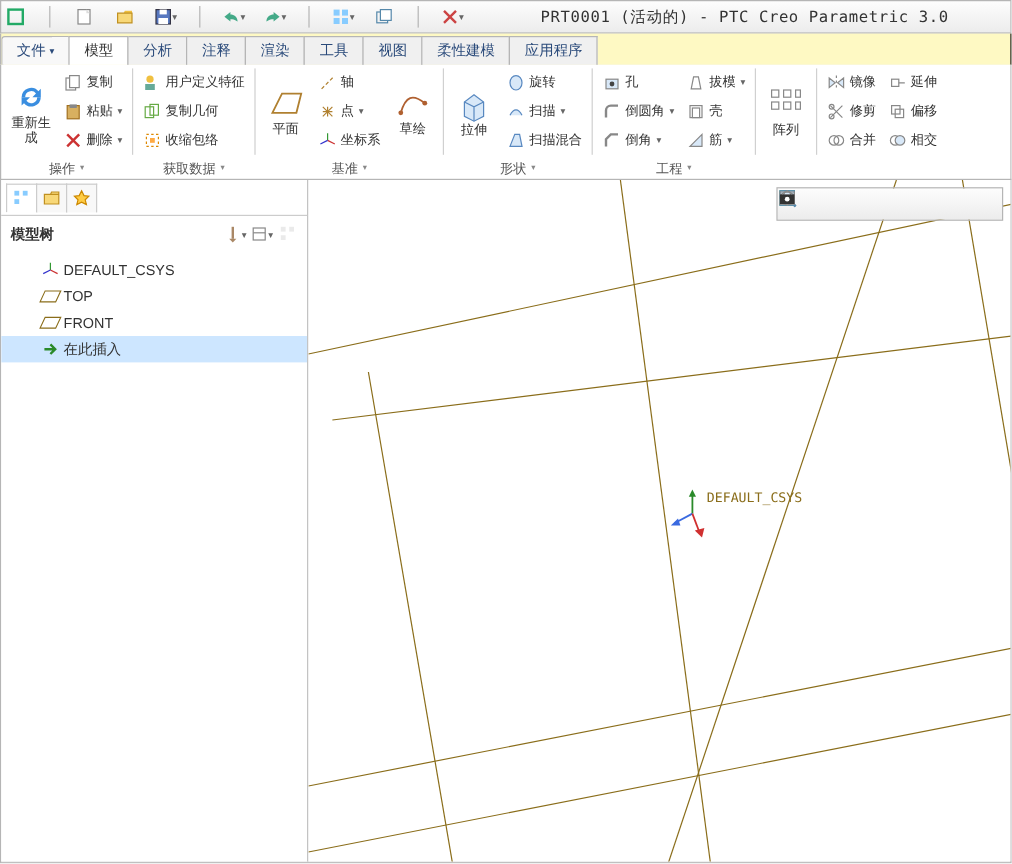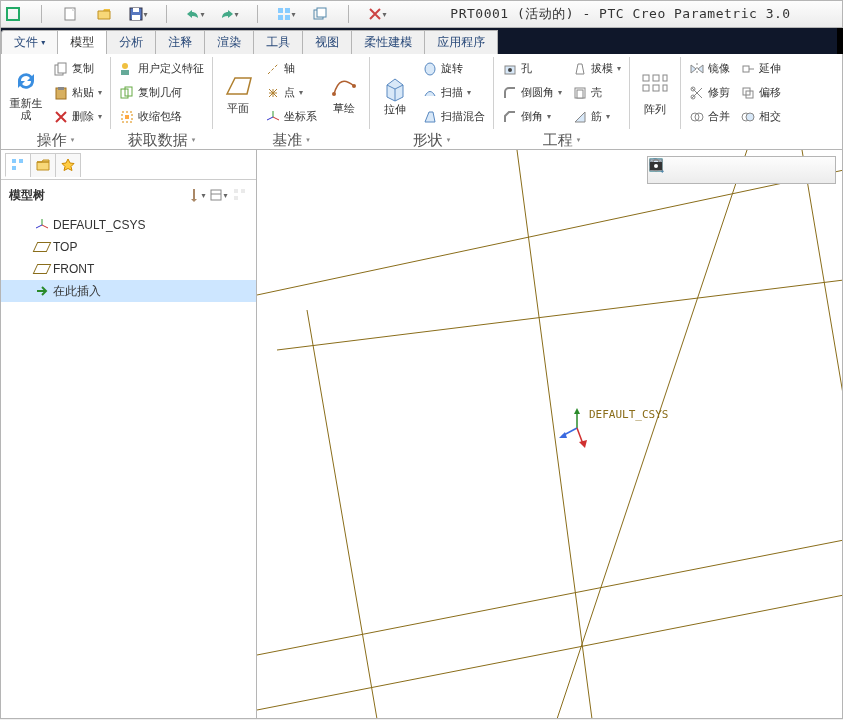--- a/index.html
+++ b/index.html
@@ -2,28 +2,28 @@
 <html><head>
 <meta charset="utf-8">
 <style>
 html,body{margin:0;padding:0;width:843px;height:720px;font-family:"Microsoft YaHei",SimSun,Arial,sans-serif;font-size:12px;background:#f0f0f0;color:#333;overflow:hidden}
 *{box-sizing:border-box}
 .toolbar-top{height:28px;background:linear-gradient(#fdfdfd,#ececec);border:1px solid #b5b5b5;display:flex;align-items:center;padding:0 4px;gap:18px}
 .ico{width:16px;height:16px;display:inline-flex;align-items:center;justify-content:center;border:1px solid transparent;cursor:pointer}
 .sep{width:1px;height:18px;background:#b5b5b5;margin:0 2px}
 .drop::after{content:"▾";font-size:8px;color:#666;margin-left:1px}
 .title{flex:1;text-align:center;font-family:monospace;font-size:13px;color:#333;letter-spacing:.5px}
-.tabs{height:26px;background:#0f172a;border-left:1px solid #b5b5b5;border-right:6px solid #000000;display:flex;align-items:flex-end}
+.tabs{height:26px;background:#fef9c3;border-left:1px solid #b5b5b5;border-right:1px solid #000000;display:flex;align-items:flex-end}
 .tab{padding:4px 12px;border:1px solid #b5b5b5;border-bottom:none;margin-right:-1px;background:#f0f0f0;color:#2a4a7a;cursor:pointer;font-size:12px;height:24px;display:flex;align-items:center}
 .tab.active{background:#fff;color:#333;position:relative;z-index:2}
 .tab:first-child{border-top-left-radius:3px}
 .ribbon{height:96px;background:#fff;border:1px solid #b5b5b5;border-top:none;display:flex}
 .rgroup{display:flex;flex-direction:column;padding:3px 4px 0;height:100%}
 .rgroup-body{flex:1;display:flex;gap:2px}
-.rgroup-label{height:18px;text-align:center;font-size:15px;color:#555;display:flex;justify-content:center;align-items:center;gap:2px;cursor:pointer}
+.rgroup-label{height:18px;text-align:center;font-size:11px;color:#555;display:flex;justify-content:center;align-items:center;gap:2px;cursor:pointer}
 .rgroup-label::after{content:"▾";font-size:7px;color:#888;margin-left:2px}
 .rgroup-sep{width:1px;background:#d0d0d0;margin:3px 0 20px}
 .rbtn-lg{width:42px;display:flex;flex-direction:column;align-items:center;justify-content:center;gap:2px;cursor:pointer;border:1px solid transparent;padding:2px}
 .rbtn-lg .lbl{font-size:11px;text-align:center;line-height:12px}
 .rcol{display:flex;flex-direction:column;gap:1px}
 .rbtn-sm{height:23px;display:flex;align-items:center;gap:3px;padding:0 3px;cursor:pointer;border:1px solid transparent;white-space:nowrap;font-size:11px}
 .rbtn-sm .ic{width:16px;height:16px;display:inline-flex;align-items:center;justify-content:center}
 .main{display:flex;height:569px;border:1px solid #b5b5b5;border-top:none}
 .sidebar{width:256px;background:#fff;border-right:1px solid #b5b5b5;display:flex;flex-direction:column}
 .side-tabs{height:30px;border-bottom:1px solid #ccc;display:flex;align-items:center;padding:0 4px;gap:0}

